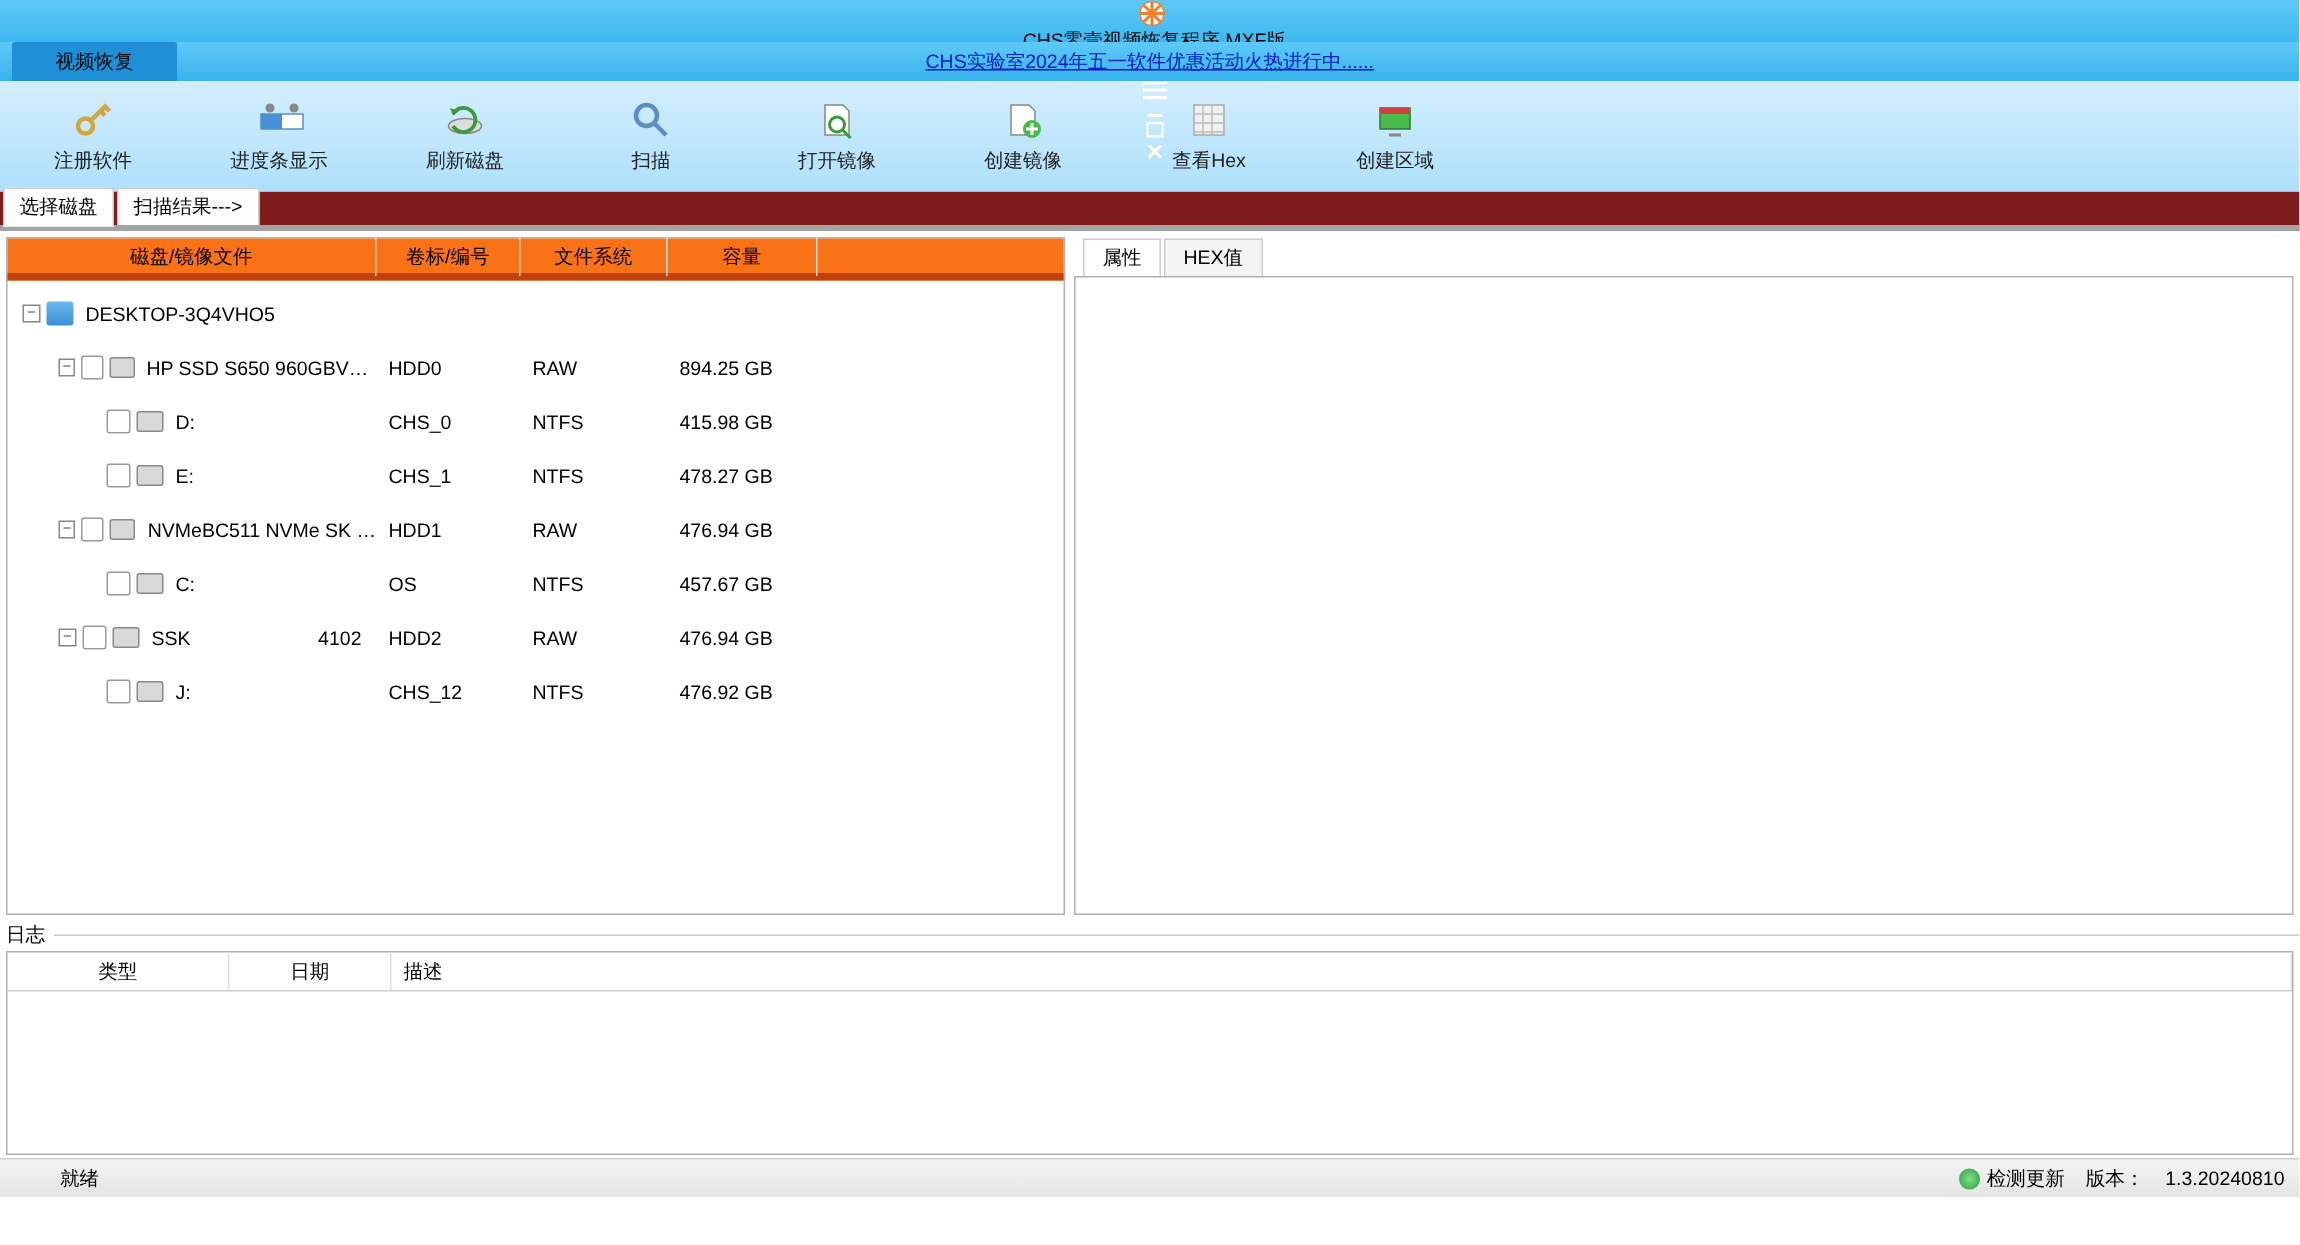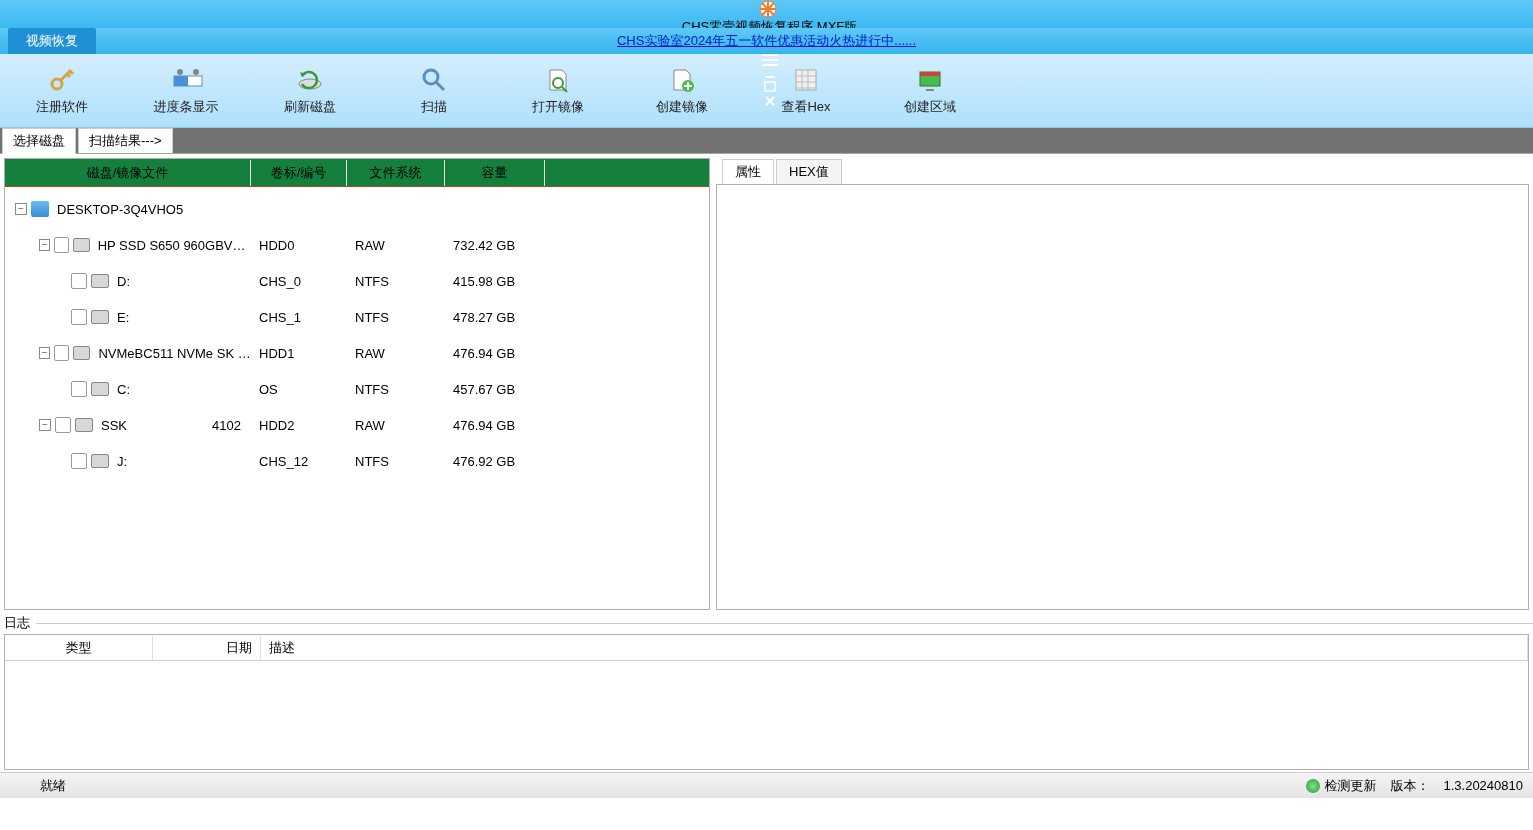--- a/index.html
+++ b/index.html
@@ -8,40 +8,40 @@
 
 .titlebar { height: 28px; background: linear-gradient(#5ec9f8, #3db8f0); display: flex; align-items: center; padding-left: 6px; color: #000; font-size: 13px; flex-direction: column; }
 .titlebar .app-icon { width: 18px; height: 18px; margin-right: 4px; }
 .titlebar .title-text { flex: 0 0 auto; }
 .titlebar .title-bold { font-weight: bold; }
 .titlebar .spacer { flex: 1; }
 .titlebar .winbtn { width: 36px; height: 28px; display: flex; align-items: center; justify-content: center; cursor: pointer; color: #fff; }
 
 
 .ribbon-tab-row { height: 26px; background: linear-gradient(#5ec9f8,#38b3ec); display: flex; align-items: flex-end; position: relative; }
-.ribbon-tab { background: #1f8fd6; color: #ffffff; padding: 4px 18px; font-size: 13px; margin-left: 8px; border-radius: 2px 2px 0 0; }
+.ribbon-tab { background: #1f8fd6; color: #000000; padding: 4px 29px; font-size: 13px; margin-left: 8px; border-radius: 2px 2px 0 0; }
 .promo-link { position: absolute; left: 50%; transform: translateX(-50%); color: #0018c8; text-decoration: underline; font-size: 13px; cursor: pointer; top: 4px; }
 
 
 .toolbar { height: 74px; background: linear-gradient(#d4eefe,#aee0fb); border-bottom: 1px solid #8fc7e8; display: flex; align-items: center; padding: 4px 0; }
 .tool-btn { width: 124px; height: 66px; display: flex; flex-direction: column; align-items: center; justify-content: center; cursor: pointer; gap: 4px; }
 .tool-icon { width: 28px; height: 28px; }
 .tool-label { font-size: 13px; color: #222; }
 
 
-.panel-tabs { height: 26px; background: #737373; display: flex; align-items: flex-end; border-bottom: 1px solid #a3a3a3; padding-left: 2px; }
+.panel-tabs { height: 26px; background: #7f1d1d; display: flex; align-items: flex-end; border-bottom: 4px solid #a3a3a3; padding-left: 2px; }
 .panel-tab { padding: 3px 10px; font-size: 13px; border: 1px solid #ccc; border-bottom: none; background: #fdfdfd; margin-right: 2px; cursor: pointer; }
 .panel-tab.active { background: #fff; border-bottom: 1px solid #fff; position: relative; top: 1px; }
 
 
 .main-row { display: flex; height: 460px; padding: 4px; gap: 6px; }
 .disk-panel { width: 706px; border: 1px solid #b0b0b0; background: #fff; display: flex; flex-direction: column; }
 .right-panel { flex: 1; display: flex; flex-direction: column; }
 
-.disk-header { display: flex; border-bottom: 1px solid #c2410c; background: #15803d; height: 28px; align-items: center; }
+.disk-header { display: flex; border-bottom: 5px solid #c2410c; background: #f97316; height: 28px; align-items: center; }
 .disk-header .col { border-right: 1px solid #e0e0e0; text-align: center; font-size: 13px; padding: 4px 0; }
 .col-name { width: 246px; }
 .col-label { width: 96px; }
 .col-fs { width: 98px; }
 .col-cap { width: 100px; }
 
 .disk-tree { flex: 1; overflow: auto; padding-top: 4px; }
 .tree-row { display: flex; align-items: center; height: 36px; font-size: 13px; }
 .tree-row .cell-name { display: flex; align-items: center; width: 246px; padding-left: 8px; gap: 4px; }
 .tree-row .cell-label { width: 96px; padding-left: 8px; }
@@ -63,21 +63,21 @@
 .right-tab.active { background: #fff; }
 .right-content { flex: 1; border: 1px solid #b0b0b0; background: #fff; }
 
 
 .log-label-row { height: 18px; display: flex; align-items: center; font-size: 13px; padding-left: 4px; }
 .log-label-row .hr { flex: 1; height: 1px; background: #ccc; margin-left: 6px; }
 .log-panel { height: 136px; border: 1px solid #b0b0b0; margin: 2px 4px; background: #fff; display: flex; flex-direction: column; }
 .log-header { display: flex; height: 26px; border-bottom: 1px solid #d0d0d0; align-items: center; }
 .log-header .lcol { border-right: 1px solid #e0e0e0; padding: 3px 8px; font-size: 13px; }
 .lcol-type { width: 148px; text-align: center; }
-.lcol-date { width: 108px; text-align: right; }
+.lcol-date { width: 108px; text-align: center; }
 .lcol-desc { flex: 1; padding-left: 20px; }
 
 
 .statusbar { height: 26px; background: linear-gradient(#f4f4f4,#e4e4e4); border-top: 1px solid #ccc; display: flex; align-items: center; padding: 0 10px; font-size: 13px; }
 .statusbar .st-left { flex: 0 0 auto; padding-left: 30px; }
 .statusbar .st-spacer { flex: 1; }
 .statusbar .st-item { margin-left: 14px; display: flex; align-items: center; gap: 4px; }
 .globe { width: 14px; height: 14px; border-radius: 50%; background: radial-gradient(#7ee08a,#2a9a3a); display: inline-block; }
 
 svg { display: block; }
@@ -229,21 +229,21 @@
 
       <div class="tree-row">
         <div class="cell-name indent2">
           <span class="expander">−</span>
           <span class="chk"></span>
           <span class="disk-ico"></span>
           <span class="name-text">HP SSD S650 960GBV102...</span>
         </div>
         <div class="cell-label">HDD0</div>
         <div class="cell-fs">RAW</div>
-        <div class="cell-cap">732.42 GB</div>
+        <div class="cell-cap">894.25 GB</div>
       </div>
 
       <div class="tree-row">
         <div class="cell-name indent3">
           <span class="chk"></span>
           <span class="disk-ico"></span>
           <span class="name-text">D:</span>
         </div>
         <div class="cell-label">CHS_0</div>
         <div class="cell-fs">NTFS</div>

